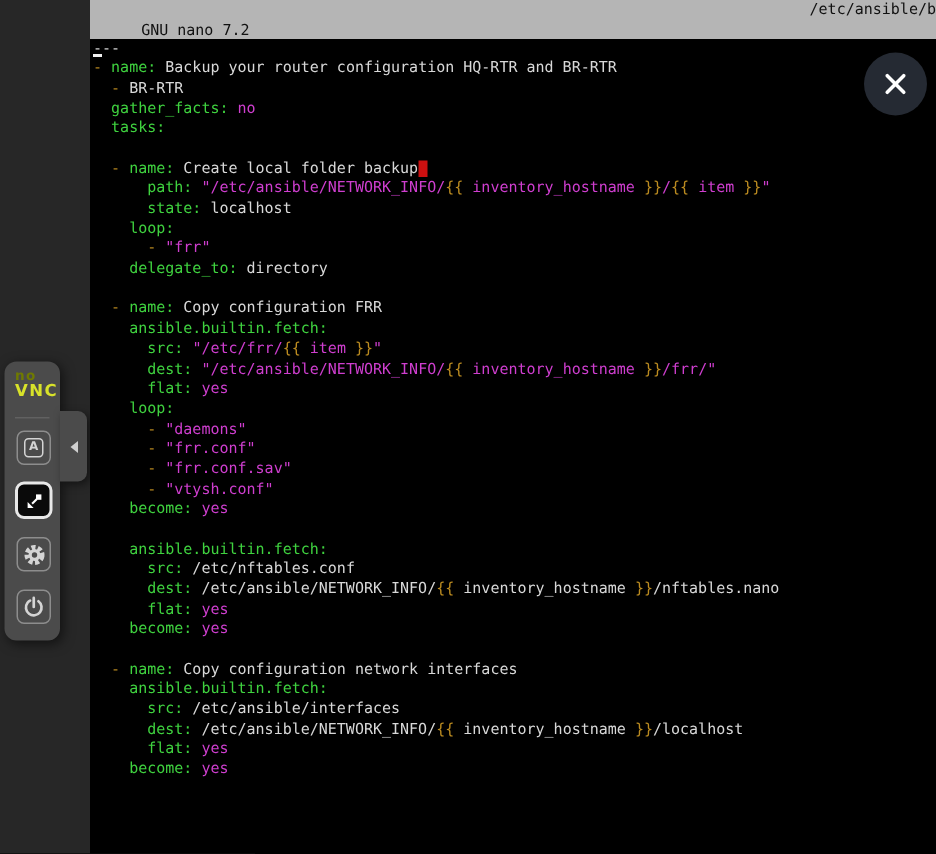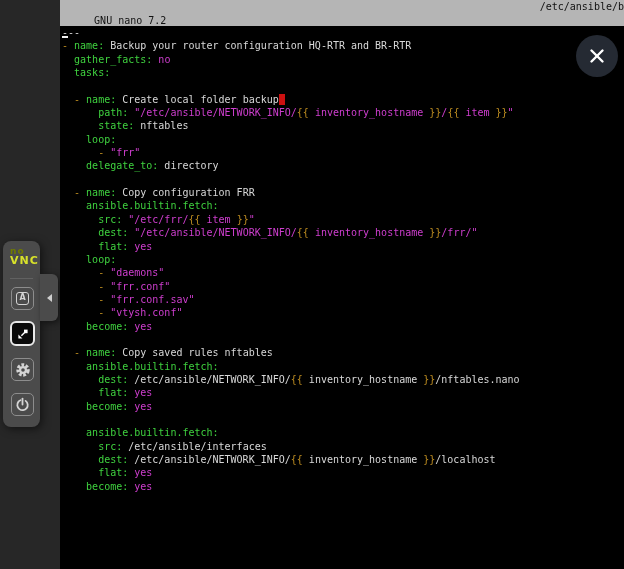--- a/index.html
+++ b/index.html
@@ -73,48 +73,50 @@
 <body>
 
 <div class="terminal">
   <div class="nano-header">
     <span class="hl">GNU nano 7.2</span>
     <span class="hr">/etc/ansible/b</span>
   </div>
   <div class="nano-body">
       <div class="tline"><span class="seg-cur">-</span><span class="seg-t">--</span></div>
       <div class="tline"><span class="seg-d">- </span><span class="seg-k">name:</span><span class="seg-t"> Backup your router configuration HQ-RTR and BR-RTR</span></div>
+      <div class="tline"><span class="seg-t">  </span><span class="seg-d">- </span><span class="seg-t">BR-RTR</span></div>
       <div class="tline"><span class="seg-t">  </span><span class="seg-k">gather_facts:</span><span class="seg-t"> </span><span class="seg-v">no</span></div>
       <div class="tline"><span class="seg-t">  </span><span class="seg-k">tasks:</span></div>
       <div class="tline"></div>
       <div class="tline"><span class="seg-t">  </span><span class="seg-d">- </span><span class="seg-k">name:</span><span class="seg-t"> Create local folder backup</span><span class="seg-red"> </span></div>
       <div class="tline"><span class="seg-t">      </span><span class="seg-k">path:</span><span class="seg-t"> </span><span class="seg-s">"/etc/ansible/NETWORK_INFO/</span><span class="seg-j">{{</span><span class="seg-s"> inventory_hostname </span><span class="seg-j">}}</span><span class="seg-s">/</span><span class="seg-j">{{</span><span class="seg-s"> item </span><span class="seg-j">}}</span><span class="seg-s">"</span></div>
-      <div class="tline"><span class="seg-t">      </span><span class="seg-k">state:</span><span class="seg-t"> nftables</span></div>
+      <div class="tline"><span class="seg-t">      </span><span class="seg-k">state:</span><span class="seg-t"> localhost</span></div>
       <div class="tline"><span class="seg-t">    </span><span class="seg-k">loop:</span></div>
       <div class="tline"><span class="seg-t">      </span><span class="seg-d">- </span><span class="seg-s">"frr"</span></div>
       <div class="tline"><span class="seg-t">    </span><span class="seg-k">delegate_to:</span><span class="seg-t"> directory</span></div>
       <div class="tline"></div>
       <div class="tline"><span class="seg-t">  </span><span class="seg-d">- </span><span class="seg-k">name:</span><span class="seg-t"> Copy configuration FRR</span></div>
       <div class="tline"><span class="seg-t">    </span><span class="seg-k">ansible.builtin.fetch:</span></div>
       <div class="tline"><span class="seg-t">      </span><span class="seg-k">src:</span><span class="seg-t"> </span><span class="seg-s">"/etc/frr/</span><span class="seg-j">{{</span><span class="seg-s"> item </span><span class="seg-j">}}</span><span class="seg-s">"</span></div>
       <div class="tline"><span class="seg-t">      </span><span class="seg-k">dest:</span><span class="seg-t"> </span><span class="seg-s">"/etc/ansible/NETWORK_INFO/</span><span class="seg-j">{{</span><span class="seg-s"> inventory_hostname </span><span class="seg-j">}}</span><span class="seg-s">/frr/"</span></div>
       <div class="tline"><span class="seg-t">      </span><span class="seg-k">flat:</span><span class="seg-t"> </span><span class="seg-v">yes</span></div>
       <div class="tline"><span class="seg-t">    </span><span class="seg-k">loop:</span></div>
       <div class="tline"><span class="seg-t">      </span><span class="seg-d">- </span><span class="seg-s">"daemons"</span></div>
       <div class="tline"><span class="seg-t">      </span><span class="seg-d">- </span><span class="seg-s">"frr.conf"</span></div>
       <div class="tline"><span class="seg-t">      </span><span class="seg-d">- </span><span class="seg-s">"frr.conf.sav"</span></div>
       <div class="tline"><span class="seg-t">      </span><span class="seg-d">- </span><span class="seg-s">"vtysh.conf"</span></div>
       <div class="tline"><span class="seg-t">    </span><span class="seg-k">become:</span><span class="seg-t"> </span><span class="seg-v">yes</span></div>
       <div class="tline"></div>
-      <div class="tline"><span class="seg-t">  </span><span class="seg-d">- </span><span class="seg-k">name:</span><span class="seg-t"> Copy saved rules nftables</span></div>
       <div class="tline"><span class="seg-t">    </span><span class="seg-k">ansible.builtin.fetch:</span></div>
+      <div class="tline"><span class="seg-t">      </span><span class="seg-k">src:</span><span class="seg-t"> /etc/nftables.conf</span></div>
       <div class="tline"><span class="seg-t">      </span><span class="seg-k">dest:</span><span class="seg-t"> /etc/ansible/NETWORK_INFO/</span><span class="seg-j">{{</span><span class="seg-t"> inventory_hostname </span><span class="seg-j">}}</span><span class="seg-t">/nftables.nano</span></div>
       <div class="tline"><span class="seg-t">      </span><span class="seg-k">flat:</span><span class="seg-t"> </span><span class="seg-v">yes</span></div>
       <div class="tline"><span class="seg-t">    </span><span class="seg-k">become:</span><span class="seg-t"> </span><span class="seg-v">yes</span></div>
       <div class="tline"></div>
+      <div class="tline"><span class="seg-t">  </span><span class="seg-d">- </span><span class="seg-k">name:</span><span class="seg-t"> Copy configuration network interfaces</span></div>
       <div class="tline"><span class="seg-t">    </span><span class="seg-k">ansible.builtin.fetch:</span></div>
       <div class="tline"><span class="seg-t">      </span><span class="seg-k">src:</span><span class="seg-t"> /etc/ansible/interfaces</span></div>
       <div class="tline"><span class="seg-t">      </span><span class="seg-k">dest:</span><span class="seg-t"> /etc/ansible/NETWORK_INFO/</span><span class="seg-j">{{</span><span class="seg-t"> inventory_hostname </span><span class="seg-j">}}</span><span class="seg-t">/localhost</span></div>
       <div class="tline"><span class="seg-t">      </span><span class="seg-k">flat:</span><span class="seg-t"> </span><span class="seg-v">yes</span></div>
       <div class="tline"><span class="seg-t">    </span><span class="seg-k">become:</span><span class="seg-t"> </span><span class="seg-v">yes</span></div>
     </div>
 </div>
 
 <div class="close-btn">
   <svg width="42" height="42" viewBox="0 0 42 42">

